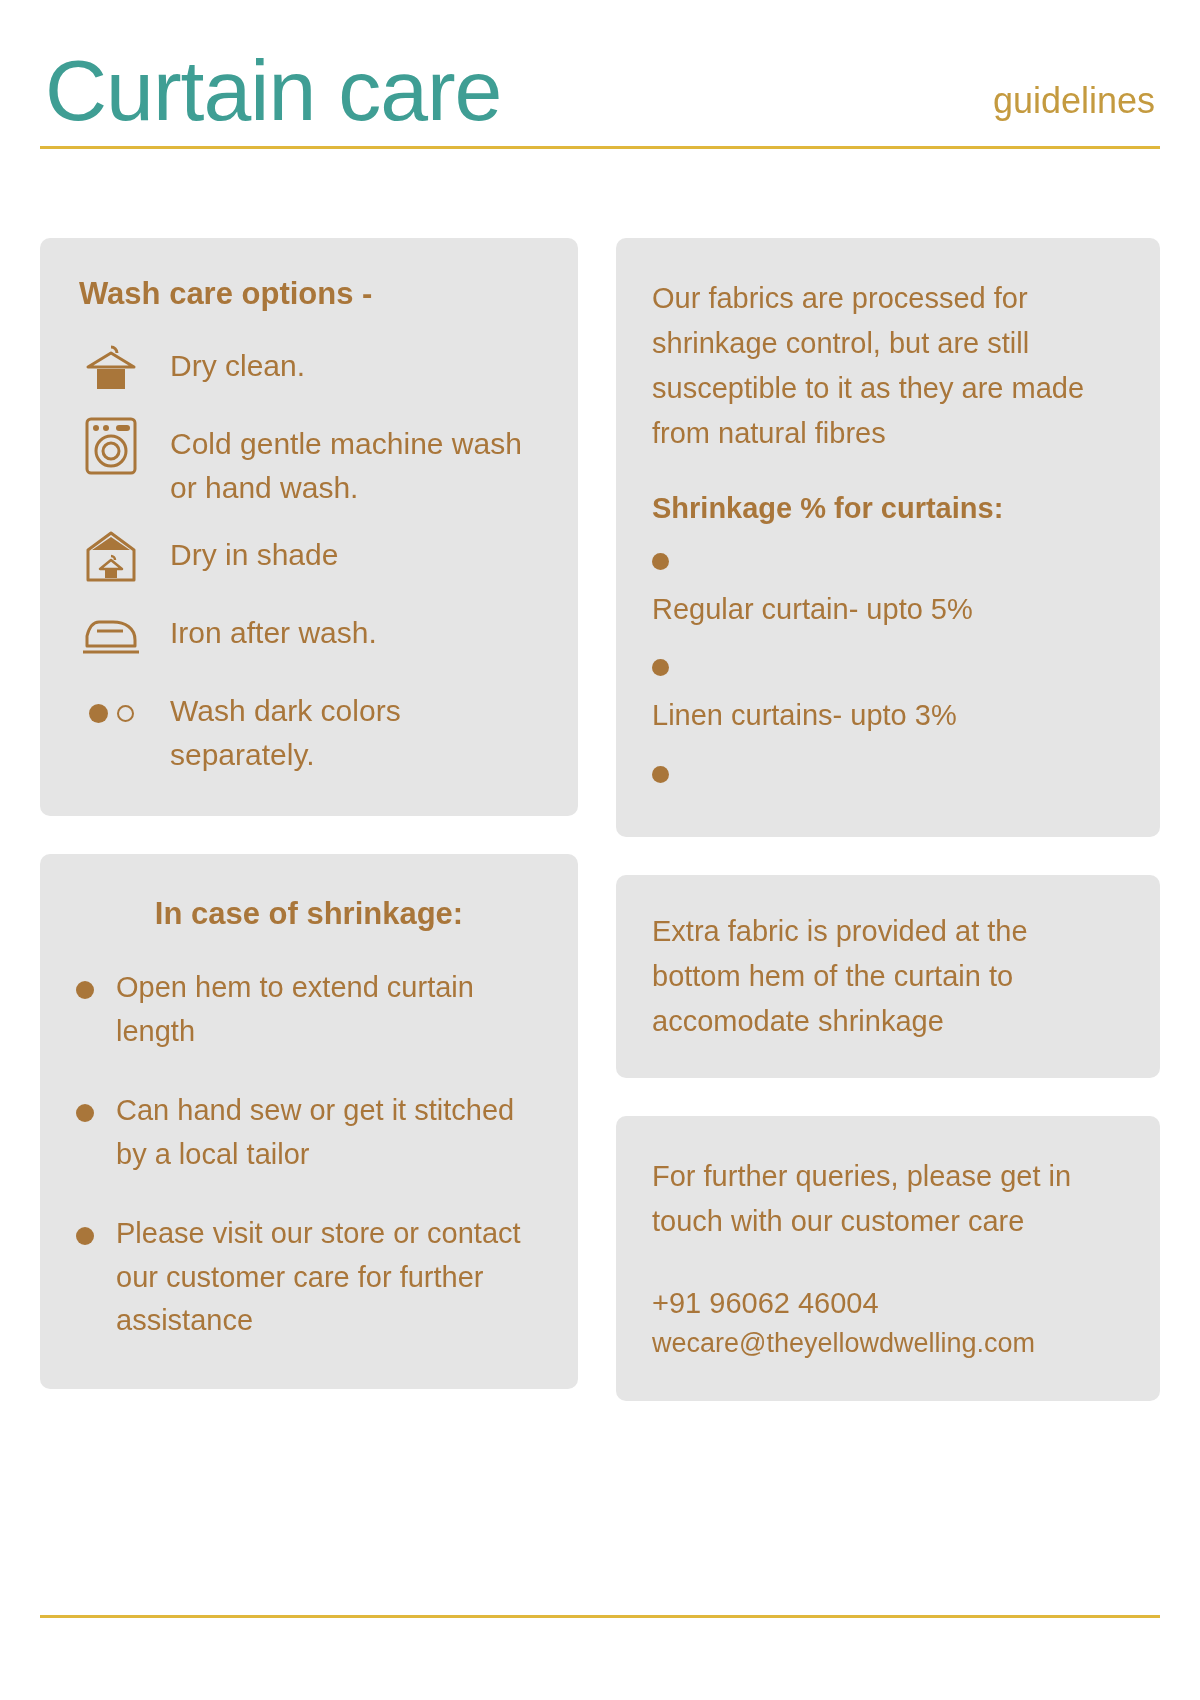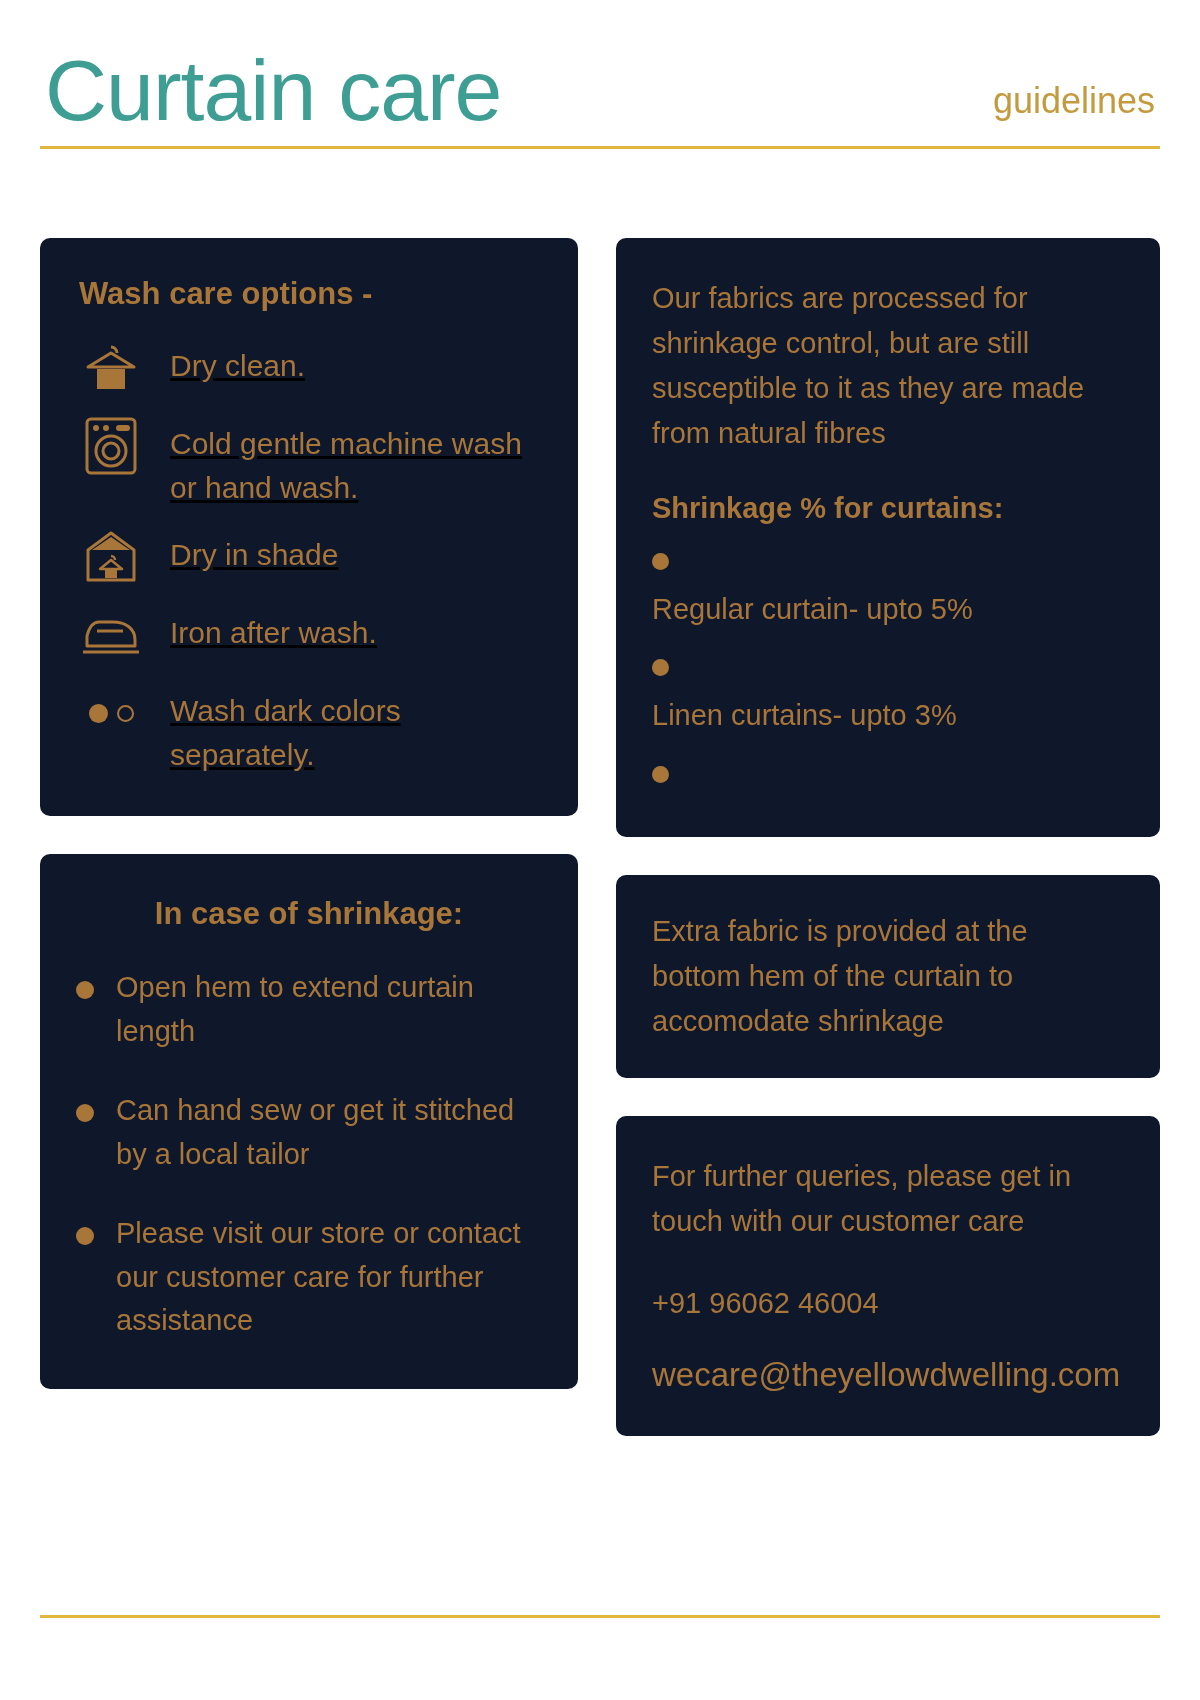--- a/index.html
+++ b/index.html
@@ -61,40 +61,39 @@
   .grid {
     display: flex;
     gap: 38px;
     margin-top: 68px;
   }
   .col { display: flex; flex-direction: column; gap: 38px; }
   .col-left { width: 538px; }
   .col-right { width: 544px; }
 
   .card {
-    background: #0f172a;
+    background: #e5e5e5;
     border-radius: 10px;
     padding: 34px 36px;
   }
 
   
   .card-wash { padding: 38px 34px 40px 34px; }
   .card-heading {
     font-size: 31px;
     font-weight: 700;
     color: #a9763a;
     margin-bottom: 26px;
     padding-left: 5px;
   }
   .wash-list { display: flex; flex-direction: column; gap: 18px; }
   .wash-item {
     display: flex;
     align-items: flex-start;
     gap: 22px;
-    text-decoration: underline;
   }
   .wash-icon {
     width: 74px;
     min-width: 74px;
     height: 60px;
     display: flex;
     align-items: center;
     justify-content: center;
   }
   .wash-text {
@@ -163,21 +162,21 @@
     margin-bottom: 36px;
   }
   .shrink-list li:last-child { margin-bottom: 0; }
   .shrink-list li .bul {
     width: 18px; height: 18px; min-width: 18px;
     border-radius: 50%; background: #a9763a;
     margin-top: 15px;
   }
 
   .contact-line { margin-top: 44px; font-size: 29px; color: #a9763a; }
-  .contact-email { margin-top: 36px; font-size: 33px; color: #a9763a; }
+  .contact-email { margin-top: 8px; font-size: 27px; color: #a9763a; }
 </style>
 </head>
 <body>
 
 <div class="page">
 
   <div class="header">
     <div class="header-row">
       <div class="title">Curtain care</div>
       <div class="subtitle">guidelines</div>

